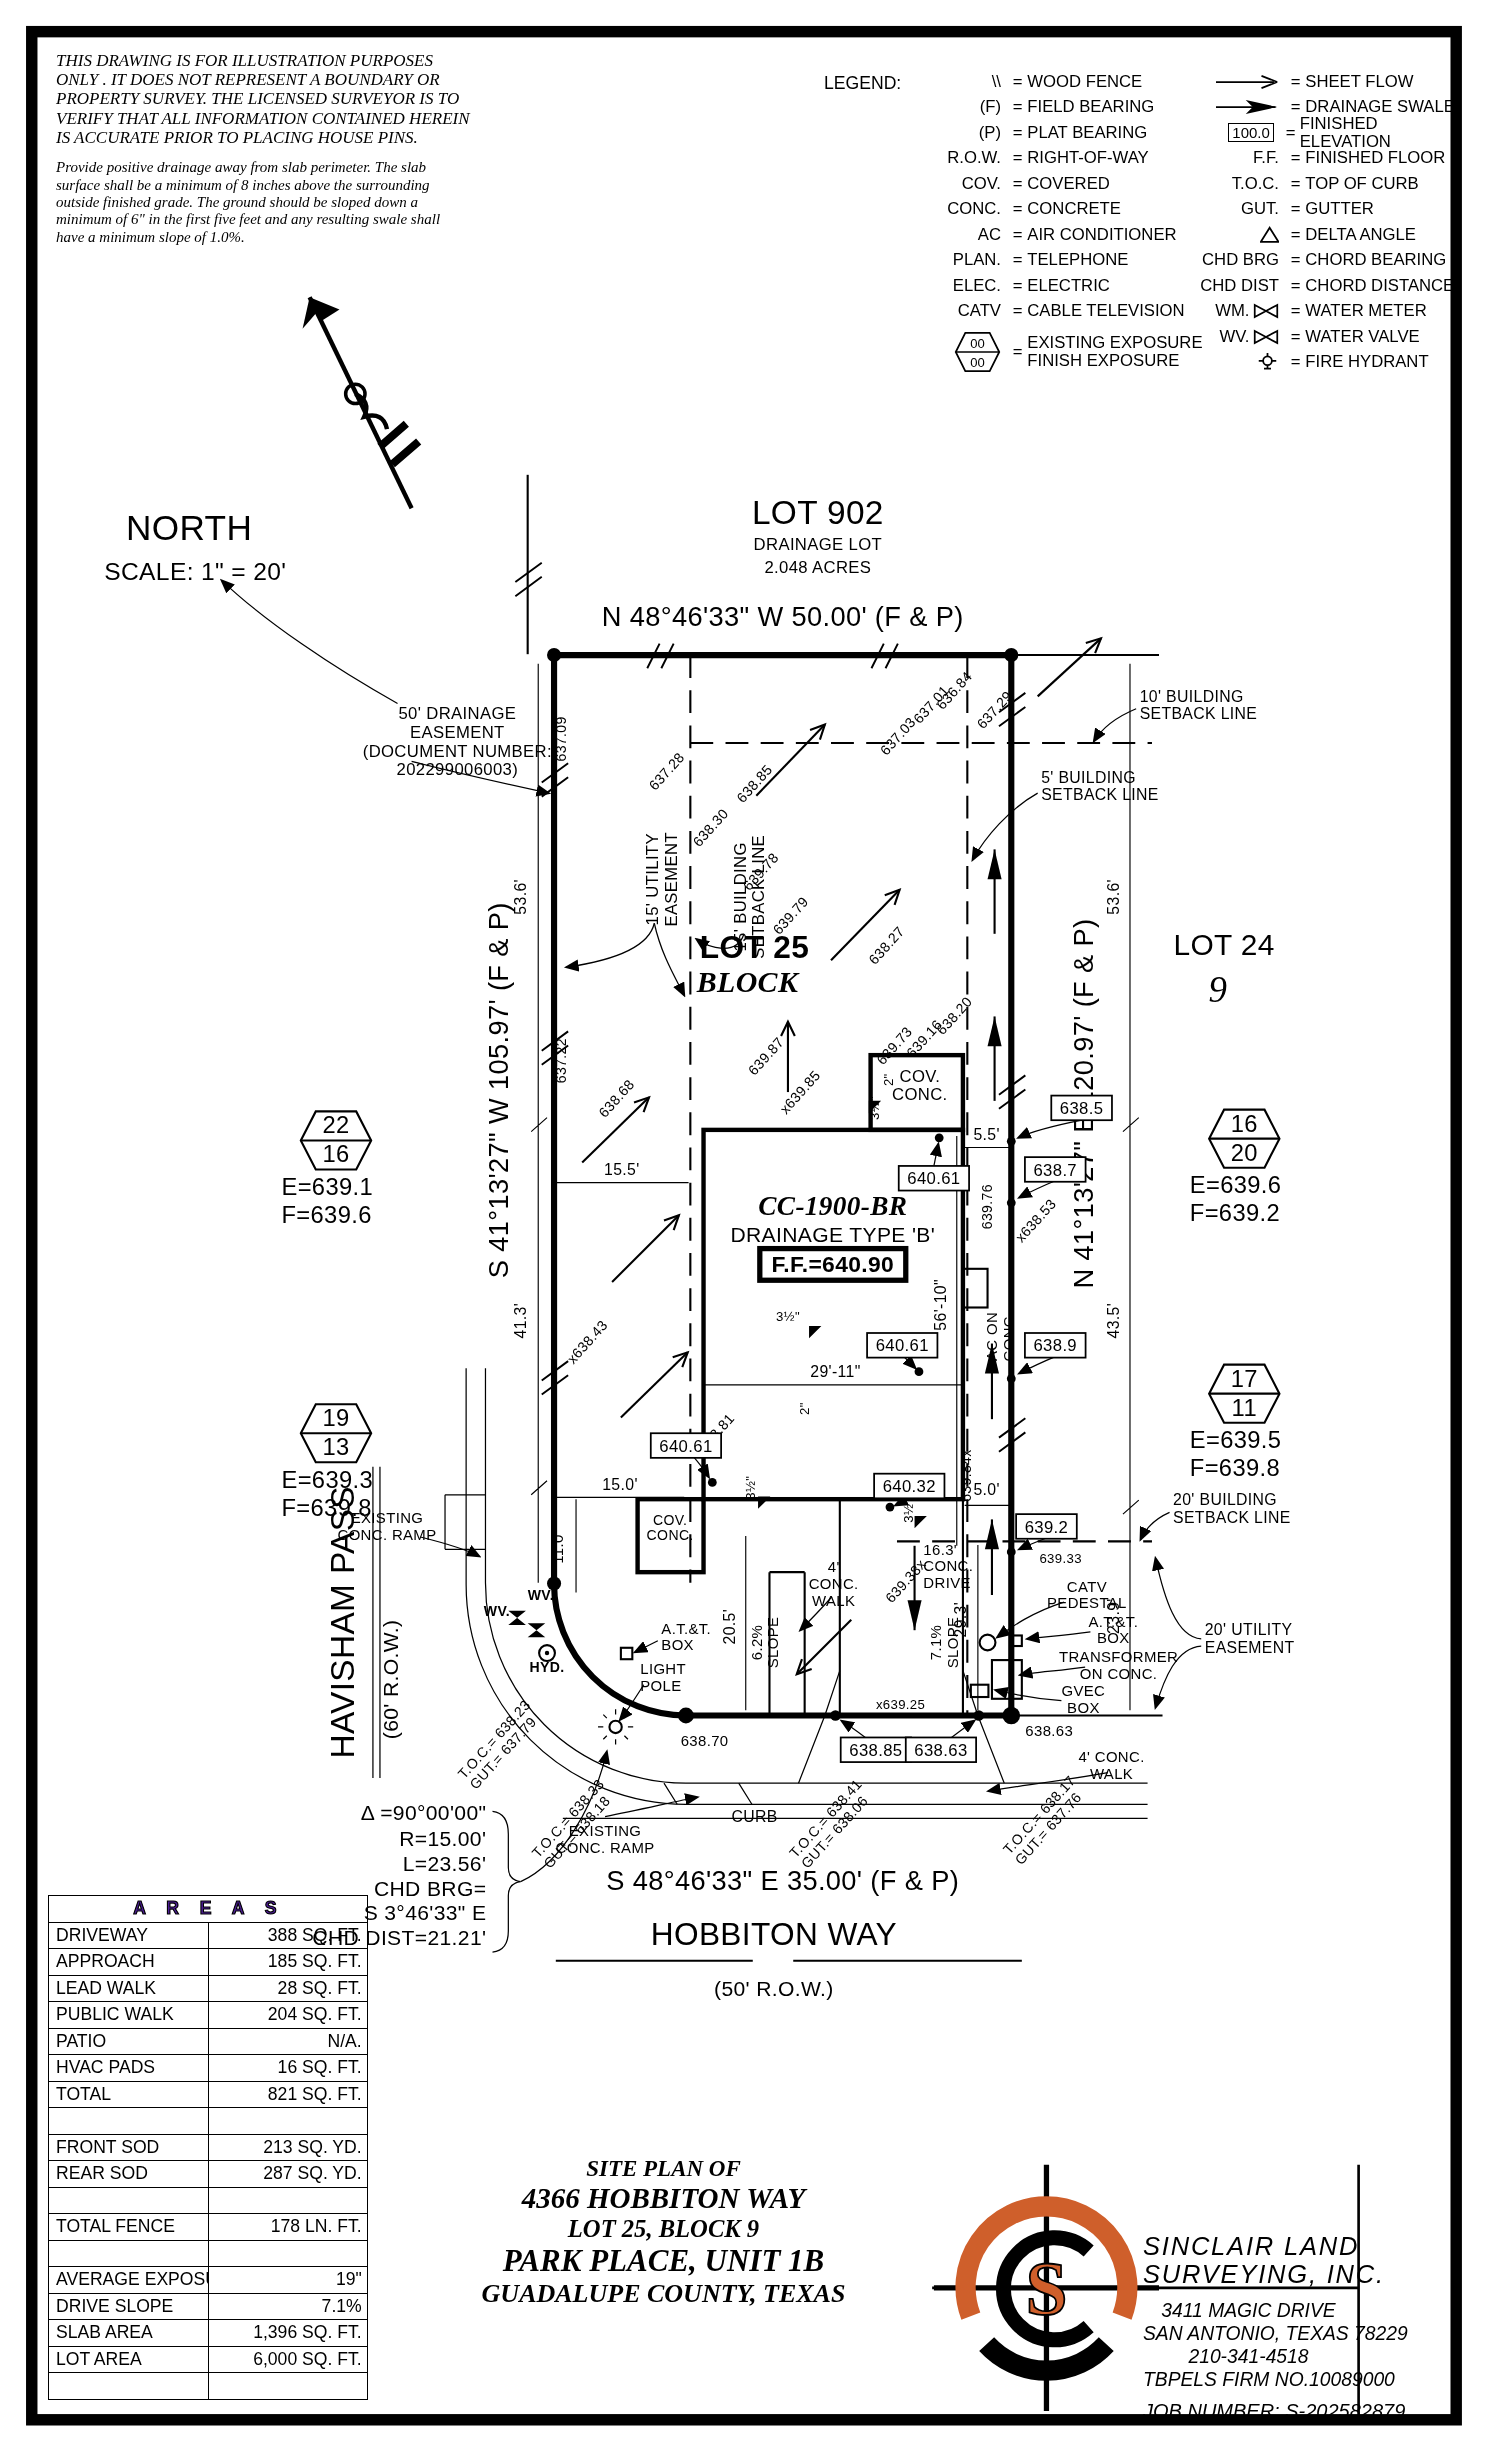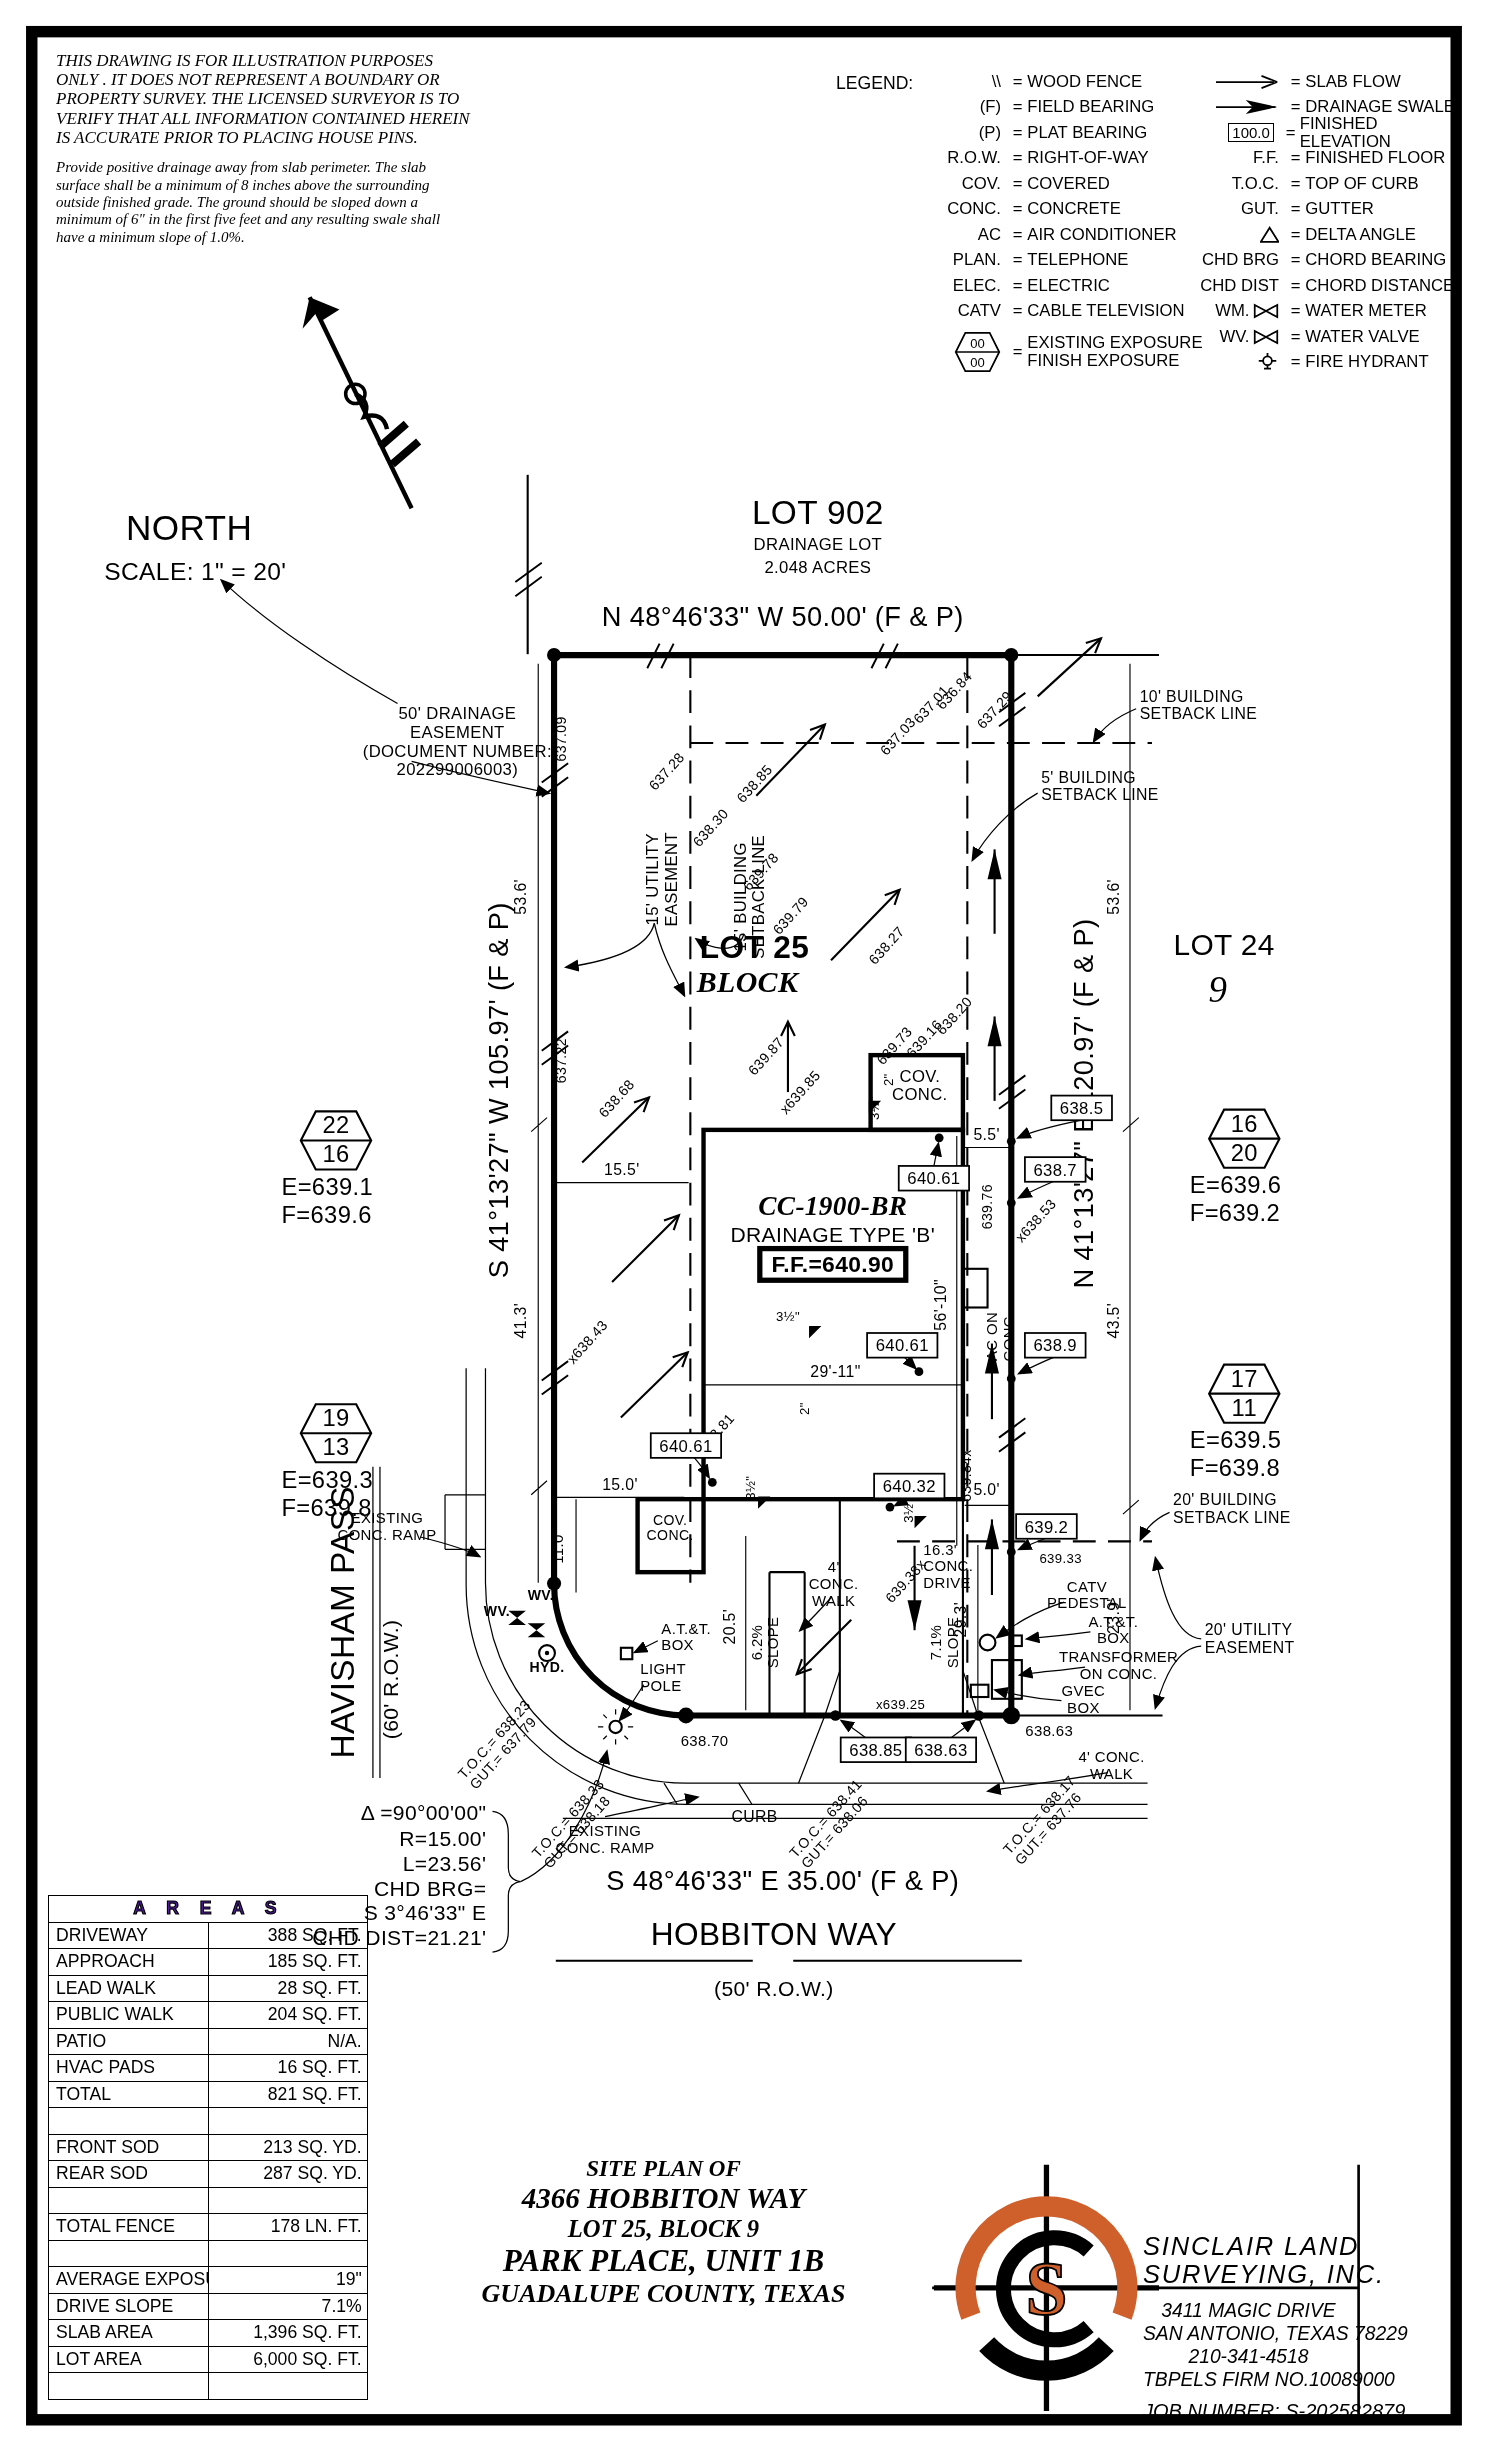--- a/index.html
+++ b/index.html
@@ -27,21 +27,21 @@
   #disc-p3{font-size:15px;line-height:1.18;width:378px;font-weight:bold;}
   
   #legend{font-size:16.7px;}
   .lg-col{position:absolute;top:0;}
   .lg-row{display:flex;align-items:center;height:25.5px;}
   .lg-row.tall{height:55px;}
   .lg-sym{width:95px;text-align:right;padding-right:7px;display:flex;justify-content:flex-end;align-items:center;gap:3.5px;}
   .lg-eq{width:19.3px;text-align:center;}
   .lg-desc{white-space:pre-line;line-height:1.05;}
   .lg-box{border:1.4px solid #000;padding:0 3.5px;font-size:15px;}
-  #legend-title{position:absolute;left:14px;top:3.5px;font-size:17.6px;}
+  #legend-title{position:absolute;left:2px;top:3.5px;font-size:17.6px;}
   
   #areas{border-collapse:collapse;table-layout:fixed;width:320px;font-size:17.6px;}
   #areas td{border:1.4px solid #000;height:25.5px;padding:0 5.3px 0 7px;overflow:hidden;white-space:nowrap;}
   #areas td.v{text-align:right;}
   #areas .ttl td{text-align:center;font-weight:bold;letter-spacing:8px;
       color:#4c1d95;-webkit-text-stroke:1.1px #000;text-shadow:0 0 0 #000;}
   
   .tb{font-family:"Liberation Serif",serif;font-style:italic;font-weight:bold;text-align:center;white-space:nowrap;}
   .kv{display:flex;align-items:flex-end;font-size:18.5px;white-space:nowrap;}
   .kv .v{border-bottom:1.8px solid #000;padding:0 14px;margin-left:8.8px;font-weight:bold;text-align:center;}
@@ -695,21 +695,21 @@
         </div>
       </div>
   <div id="lg-col2" class="lg-col" style="left:362px;width:281px;">
         <div class="lg-row">
           <span class="lg-sym">
             <svg width="63" height="16" viewBox="0 0 72 18">
       <path d="M0,9 H66 M70,9 L52,2 M70,9 L52,16" stroke="#000" stroke-width="2" fill="none"></path>
             </svg>
           </span>
           <span class="lg-eq">=</span>
-          <span class="lg-desc">SLAB FLOW</span>
+          <span class="lg-desc">SHEET FLOW</span>
         </div>
         <div class="lg-row">
           <span class="lg-sym">
             <svg width="63" height="16" viewBox="0 0 72 18">
       <path d="M0,9 H68" stroke="#000" stroke-width="2"></path>
               <polygon points="34,1 70,9 34,17 42,9" fill="#000"></polygon>
             </svg>
           </span>
           <span class="lg-eq">=</span>
           <span class="lg-desc">DRAINAGE SWALE</span>

